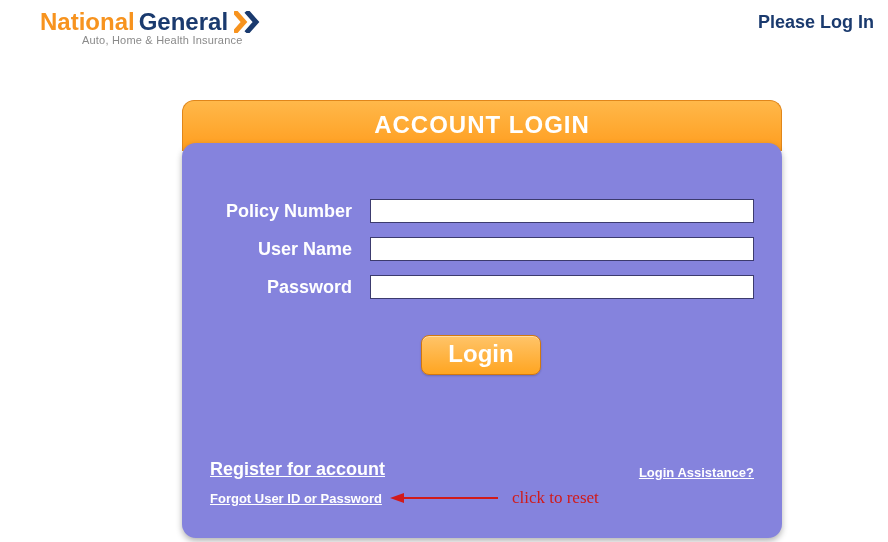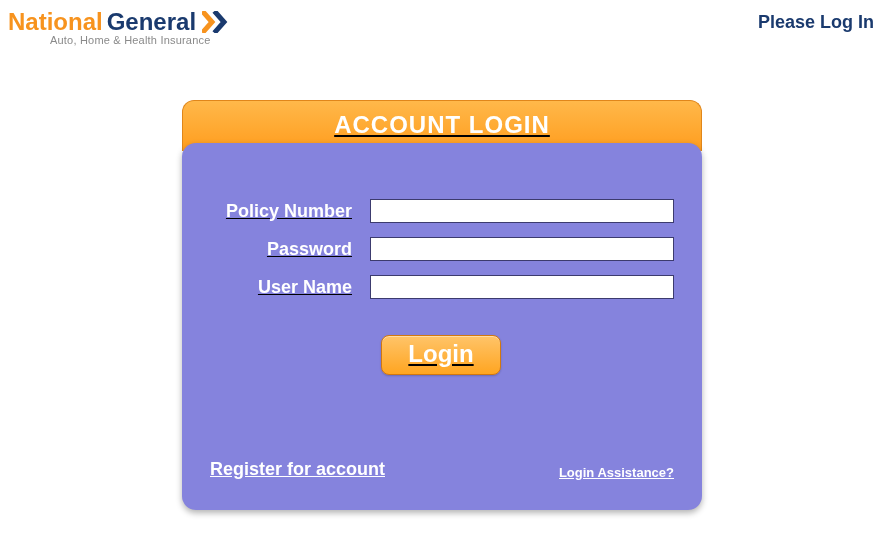--- a/index.html
+++ b/index.html
@@ -8,35 +8,35 @@
       background: #ffffff;
       width: 888px;
       height: 542px;
       position: relative;
     }
     .header {
       display: flex;
       justify-content: space-between;
       align-items: flex-start;
       padding: 8px 14px 0 8px;
+      margin-left: 32px;
     }
     .logo-block { display: flex; flex-direction: column; }
     .logo-row { display: flex; align-items: center; gap: 4px; }
     .logo-national { color: #f7931e; font-size: 24px; font-weight: bold; }
     .logo-general  { color: #1a3a6e; font-size: 24px; font-weight: bold; }
     .logo-chevrons { display: inline-flex; align-items: center; margin-left: 2px; }
     .logo-tagline  { color: #8a8a8a; font-size: 11px; padding-left: 42px; margin-top: -2px; letter-spacing: 0.2px; }
     .header-link   { color: #1a3a6e; font-size: 18px; font-weight: bold; text-decoration: none; padding-top: 4px; }
 
     .login-wrapper {
       position: absolute;
       left: 182px;
       top: 100px;
-      width: 520px;
-      text-decoration: underline;
+      width: 600px;
     }
     .login-title-bar {
       background: linear-gradient(#ffb84a, #ff9d1e);
       border-radius: 12px 12px 0 0;
       color: #ffffff;
       font-size: 24px;
       font-weight: bold;
       letter-spacing: 1px;
       text-align: center;
       padding: 10px 0 12px 0;
@@ -153,33 +153,43 @@
 <div class="login-wrapper">
   <div class="login-title-bar">ACCOUNT LOGIN</div>
   <div class="login-panel">
 
     <div class="form-row">
       <label class="form-label">Policy Number</label>
       <input type="text" class="form-input" value="" style="">
     </div>
 
     <div class="form-row">
-      <label class="form-label">Password</label>
-      <input type="password" class="form-input" value="" style="">
+      <label class="form-label">User Name</label>
+      <input type="text" class="form-input" value="" style="">
     </div>
 
     <div class="form-row">
-      <label class="form-label">User Name</label>
-      <input type="text" class="form-input" value="" style="">
+      <label class="form-label">Password</label>
+      <input type="password" class="form-input" value="" style="">
     </div>
 
     <div class="login-btn-row">
       <button class="login-btn">Login</button>
     </div>
 
     <div class="links-row">
       <a href="#" class="register-link">Register for account</a>
       <a href="#" class="assist-link">Login Assistance?</a>
     </div>
 
+    <div class="forgot-row">
+      <a href="#" class="forgot-link">Forgot User ID or Password</a>
+      <span class="arrow-wrap">
+        <svg width="110" height="16" viewBox="0 0 110 16">
+          <line x1="108" y1="8" x2="8" y2="8" stroke="#d11a1a" stroke-width="2"></line>
+          <polygon points="0,8 14,3 14,13" fill="#d11a1a"></polygon>
+        </svg>
+      </span>
+      <span class="annotation">click to reset</span>
+    </div>
 
   </div>
 </div>
 
 </body></html>

